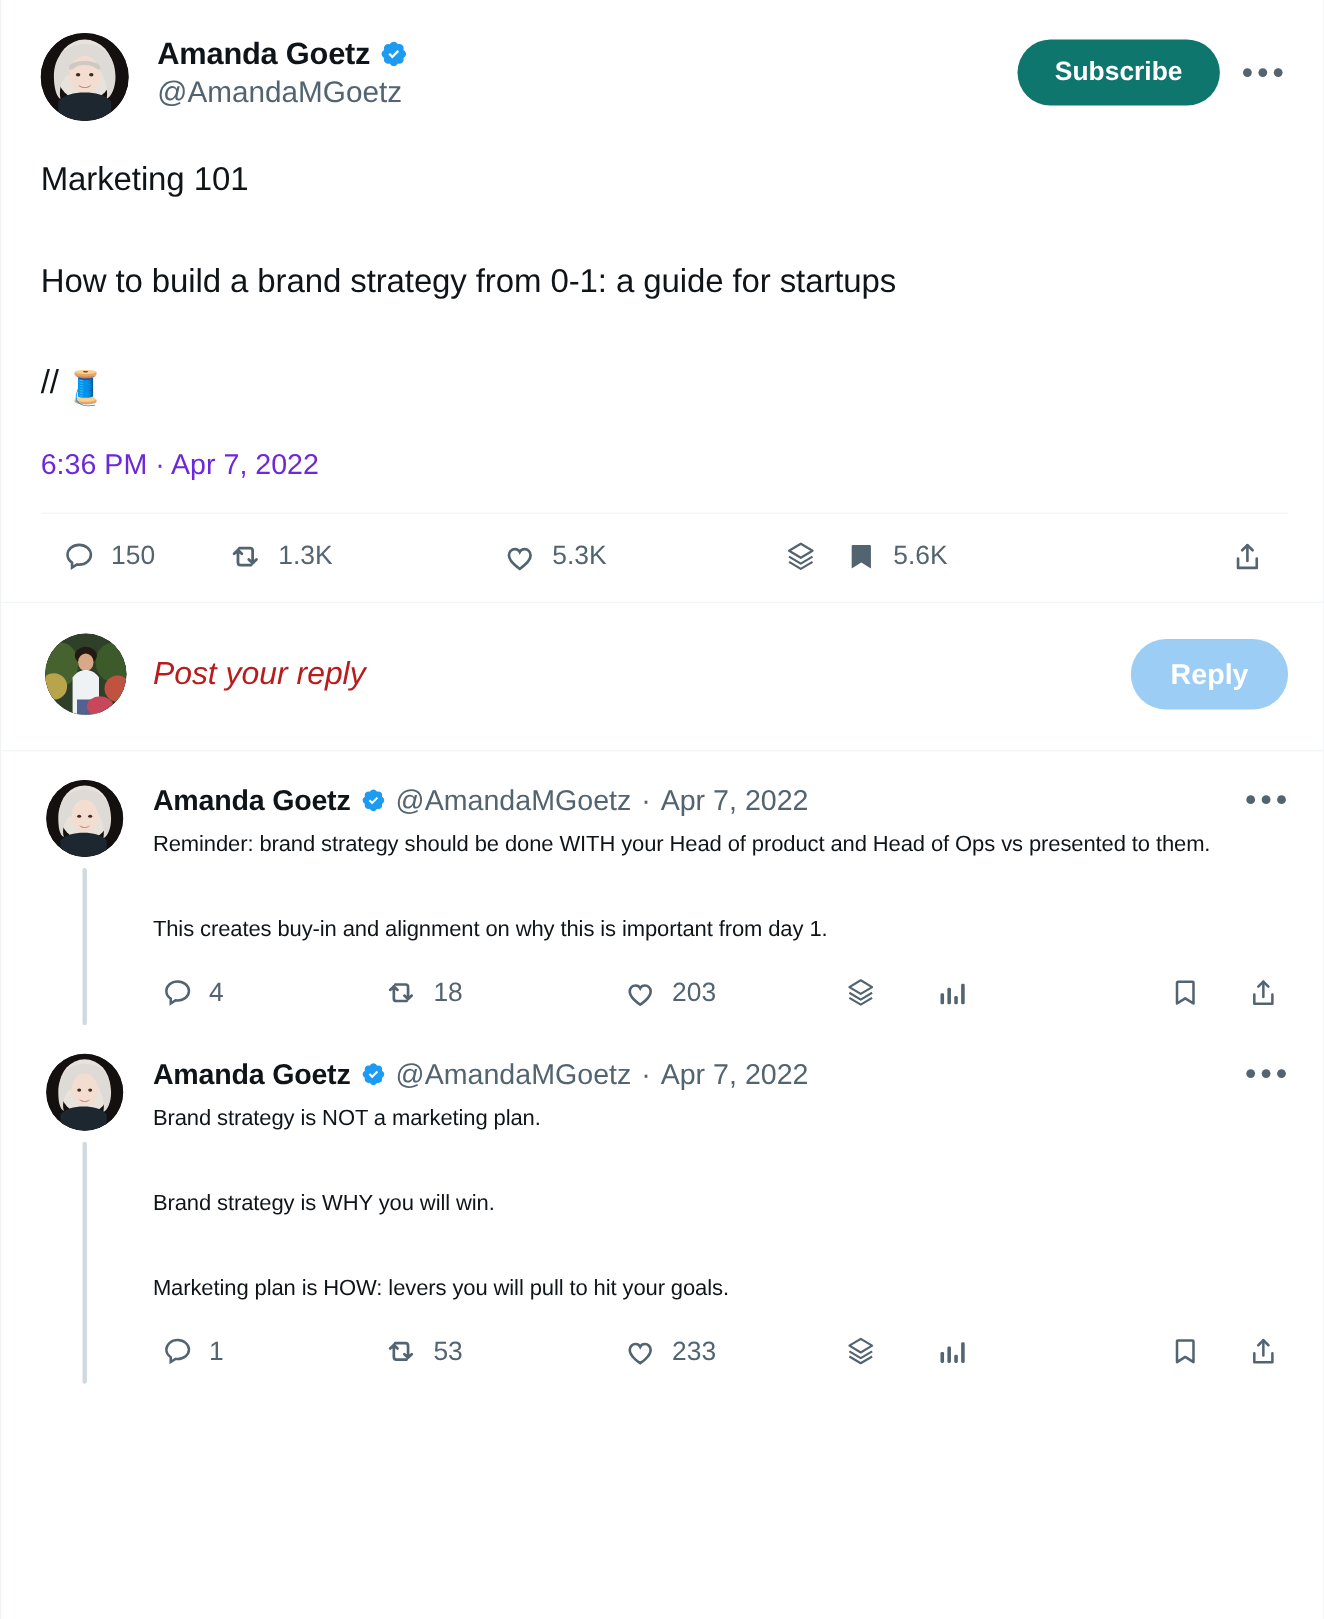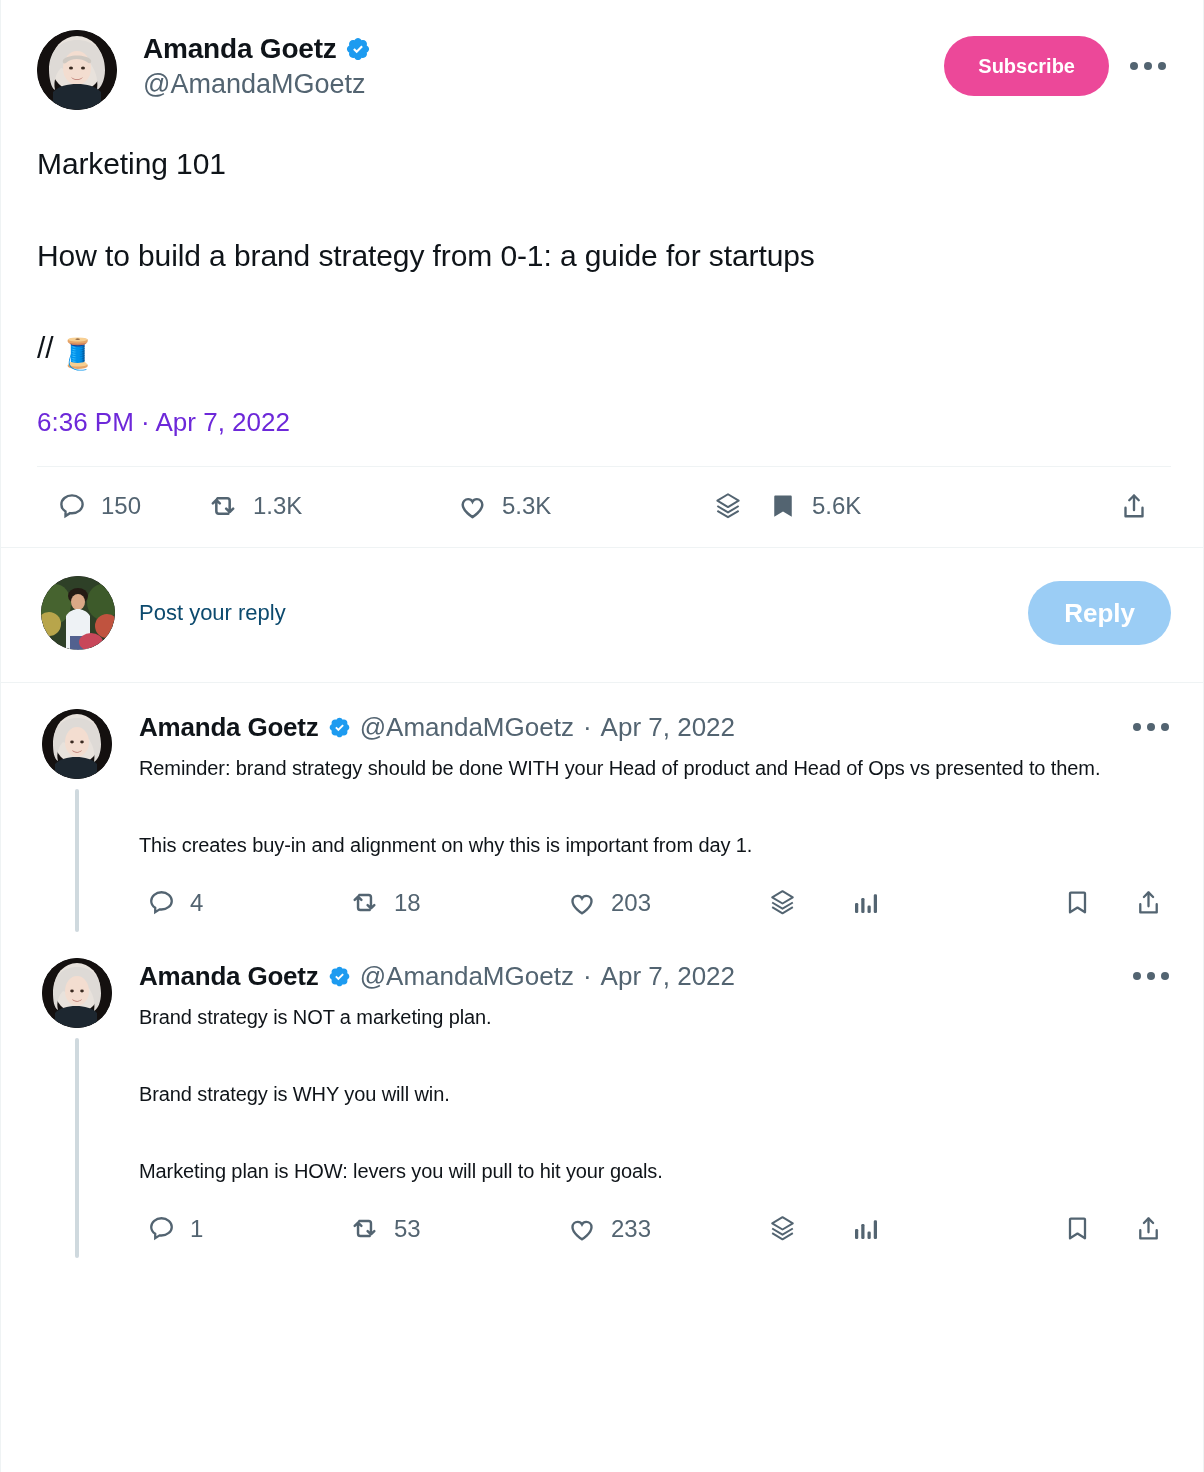--- a/index.html
+++ b/index.html
@@ -66,26 +66,26 @@
   .verified { width: 26px; height: 26px; flex: none; display: block; }
 
   .head-actions {
     display: flex;
     align-items: center;
     gap: 16px;
     margin-left: auto;
     padding-top: 6px;
   }
   .subscribe-btn {
-    background: #ec4899;
+    background: #0f766e;
     color: #ffffff;
     border: none;
     border-radius: 999px;
     font-family: inherit;
-    font-size: 20px;
+    font-size: 24px;
     font-weight: 700;
     padding: 16px 34px;
     cursor: pointer;
     line-height: 28px;
   }
   .dots {
     width: 46px; height: 46px;
     display: flex; align-items: center; justify-content: center;
     gap: 6px;
     border-radius: 50%;
@@ -149,25 +149,26 @@
   .divider-full { height: 1px; background: #eff3f4; width: 100%; }
 
   .composer {
     display: flex;
     align-items: center;
     padding: 28px 32px 32px 40px;
     gap: 24px;
   }
   .avatar.mid { width: 74px; height: 74px; }
   .composer-placeholder {
-    font-size: 22px;
-    color: #0c4a6e;
+    font-size: 29px;
+    color: #b91c1c;
     flex: 1 1 auto;
     line-height: 38px;
     cursor: text;
+    font-style: italic;
   }
   .reply-btn {
     background: #9bcdf5;
     color: #ffffff;
     border: none;
     border-radius: 999px;
     font-family: inherit;
     font-size: 26px;
     font-weight: 700;
     padding: 17px 36px;

